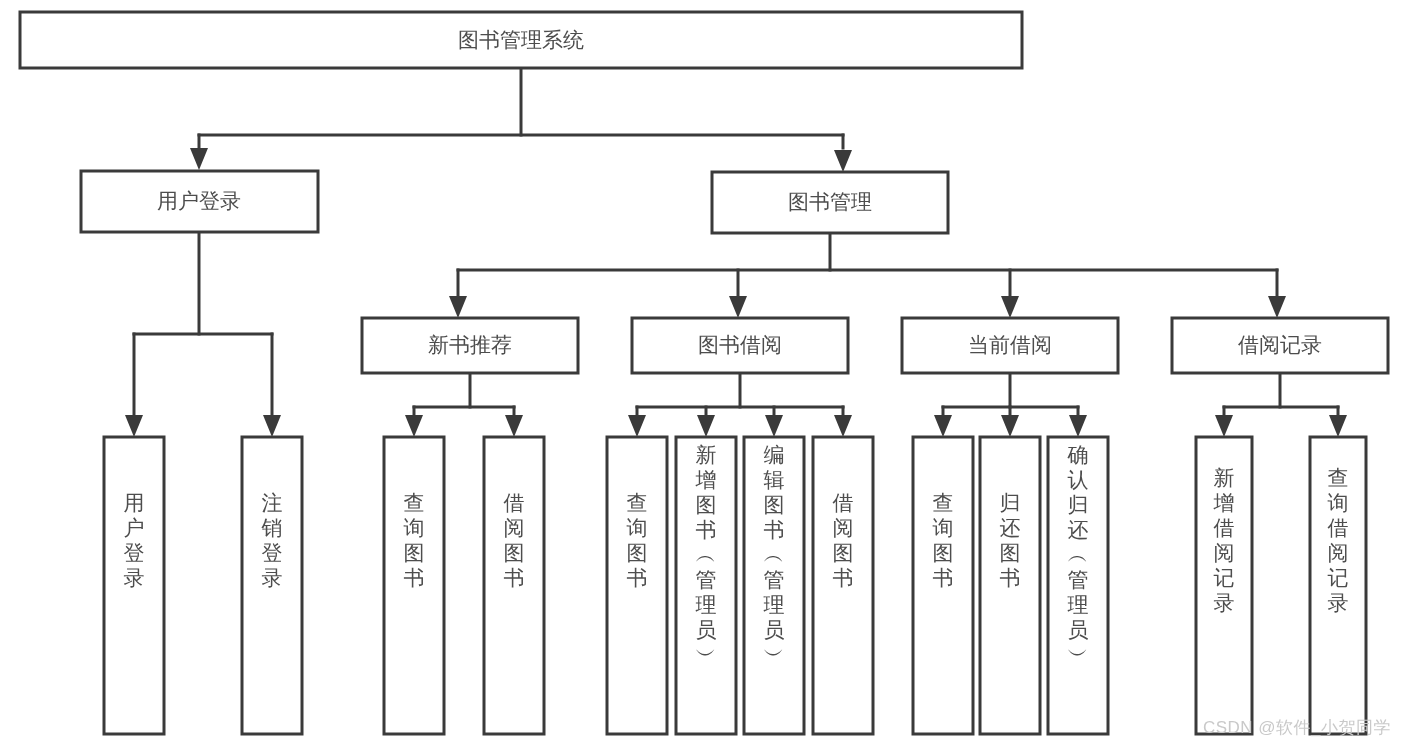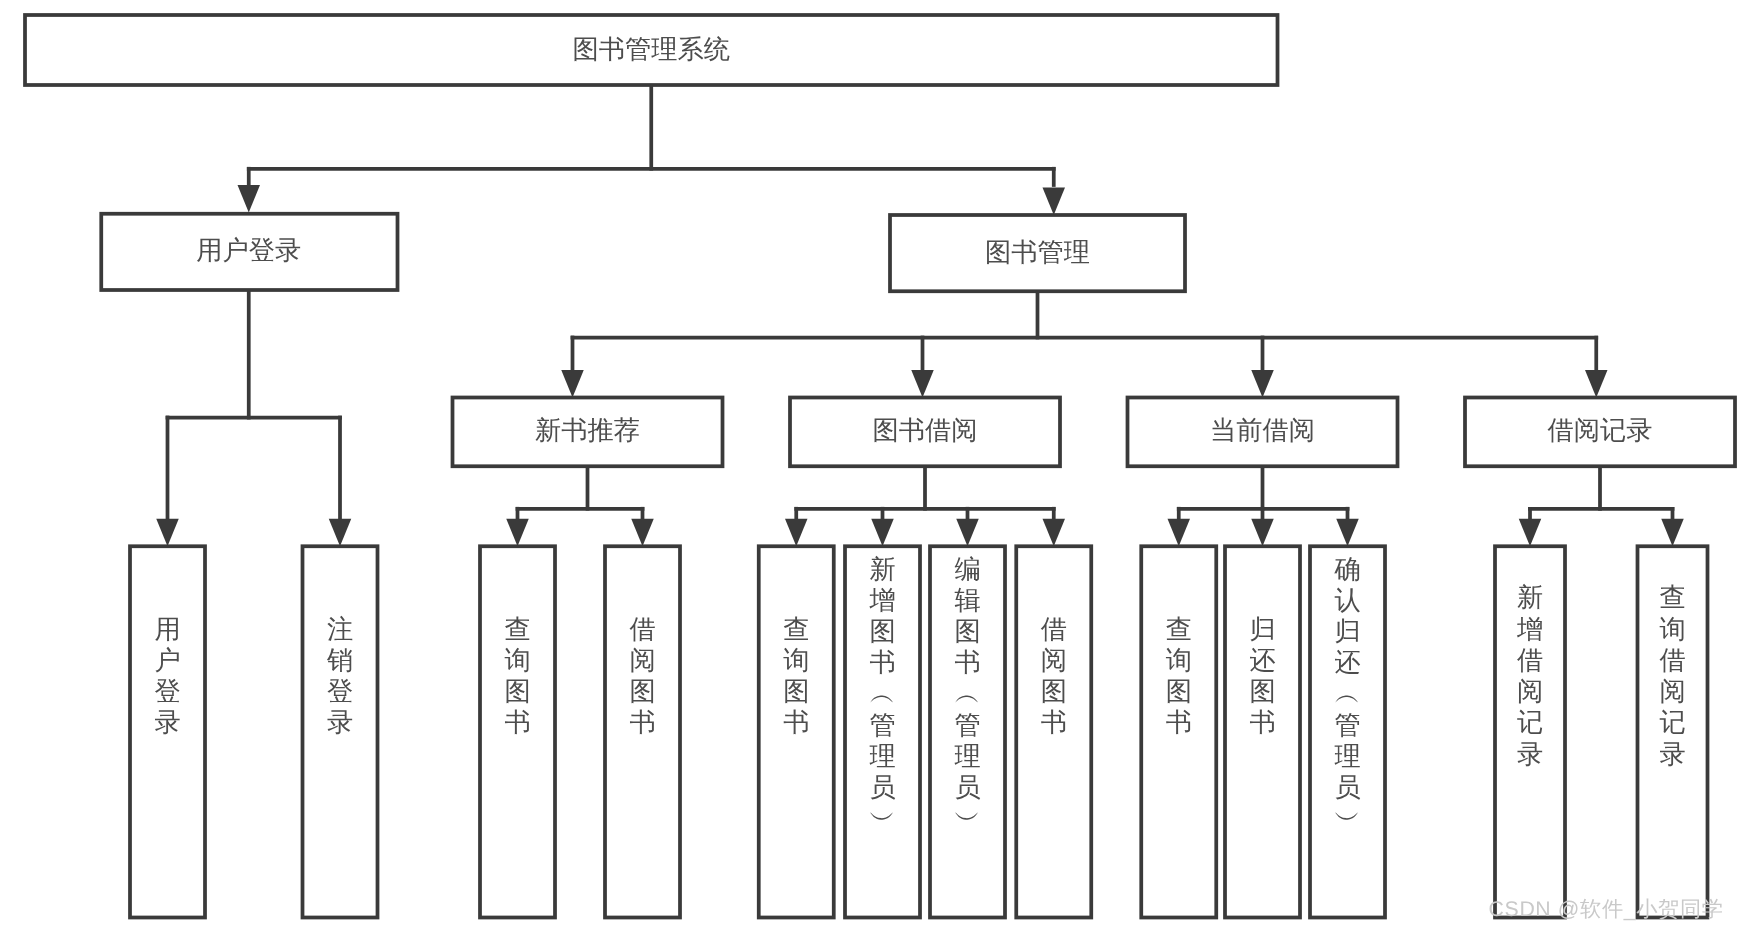--- a/index.html
+++ b/index.html
@@ -44,21 +44,21 @@
     dominant-baseline: middle;
   }
   .node-label-vertical {
     fill: #4d4d4d;
     font-family: "Liberation Sans", "DejaVu Sans", sans-serif;
     font-size: 21px;
     text-anchor: middle;
   }
   .watermark {
     position: absolute;
-    right: 26px;
+    right: 14px;
     bottom: 8px;
     color: #c9c9c9;
     font-size: 17px;
     font-family: "Liberation Sans", "DejaVu Sans", sans-serif;
     white-space: nowrap;
     letter-spacing: 0.5px;
   }
 </style>
 </head>
 <body>

